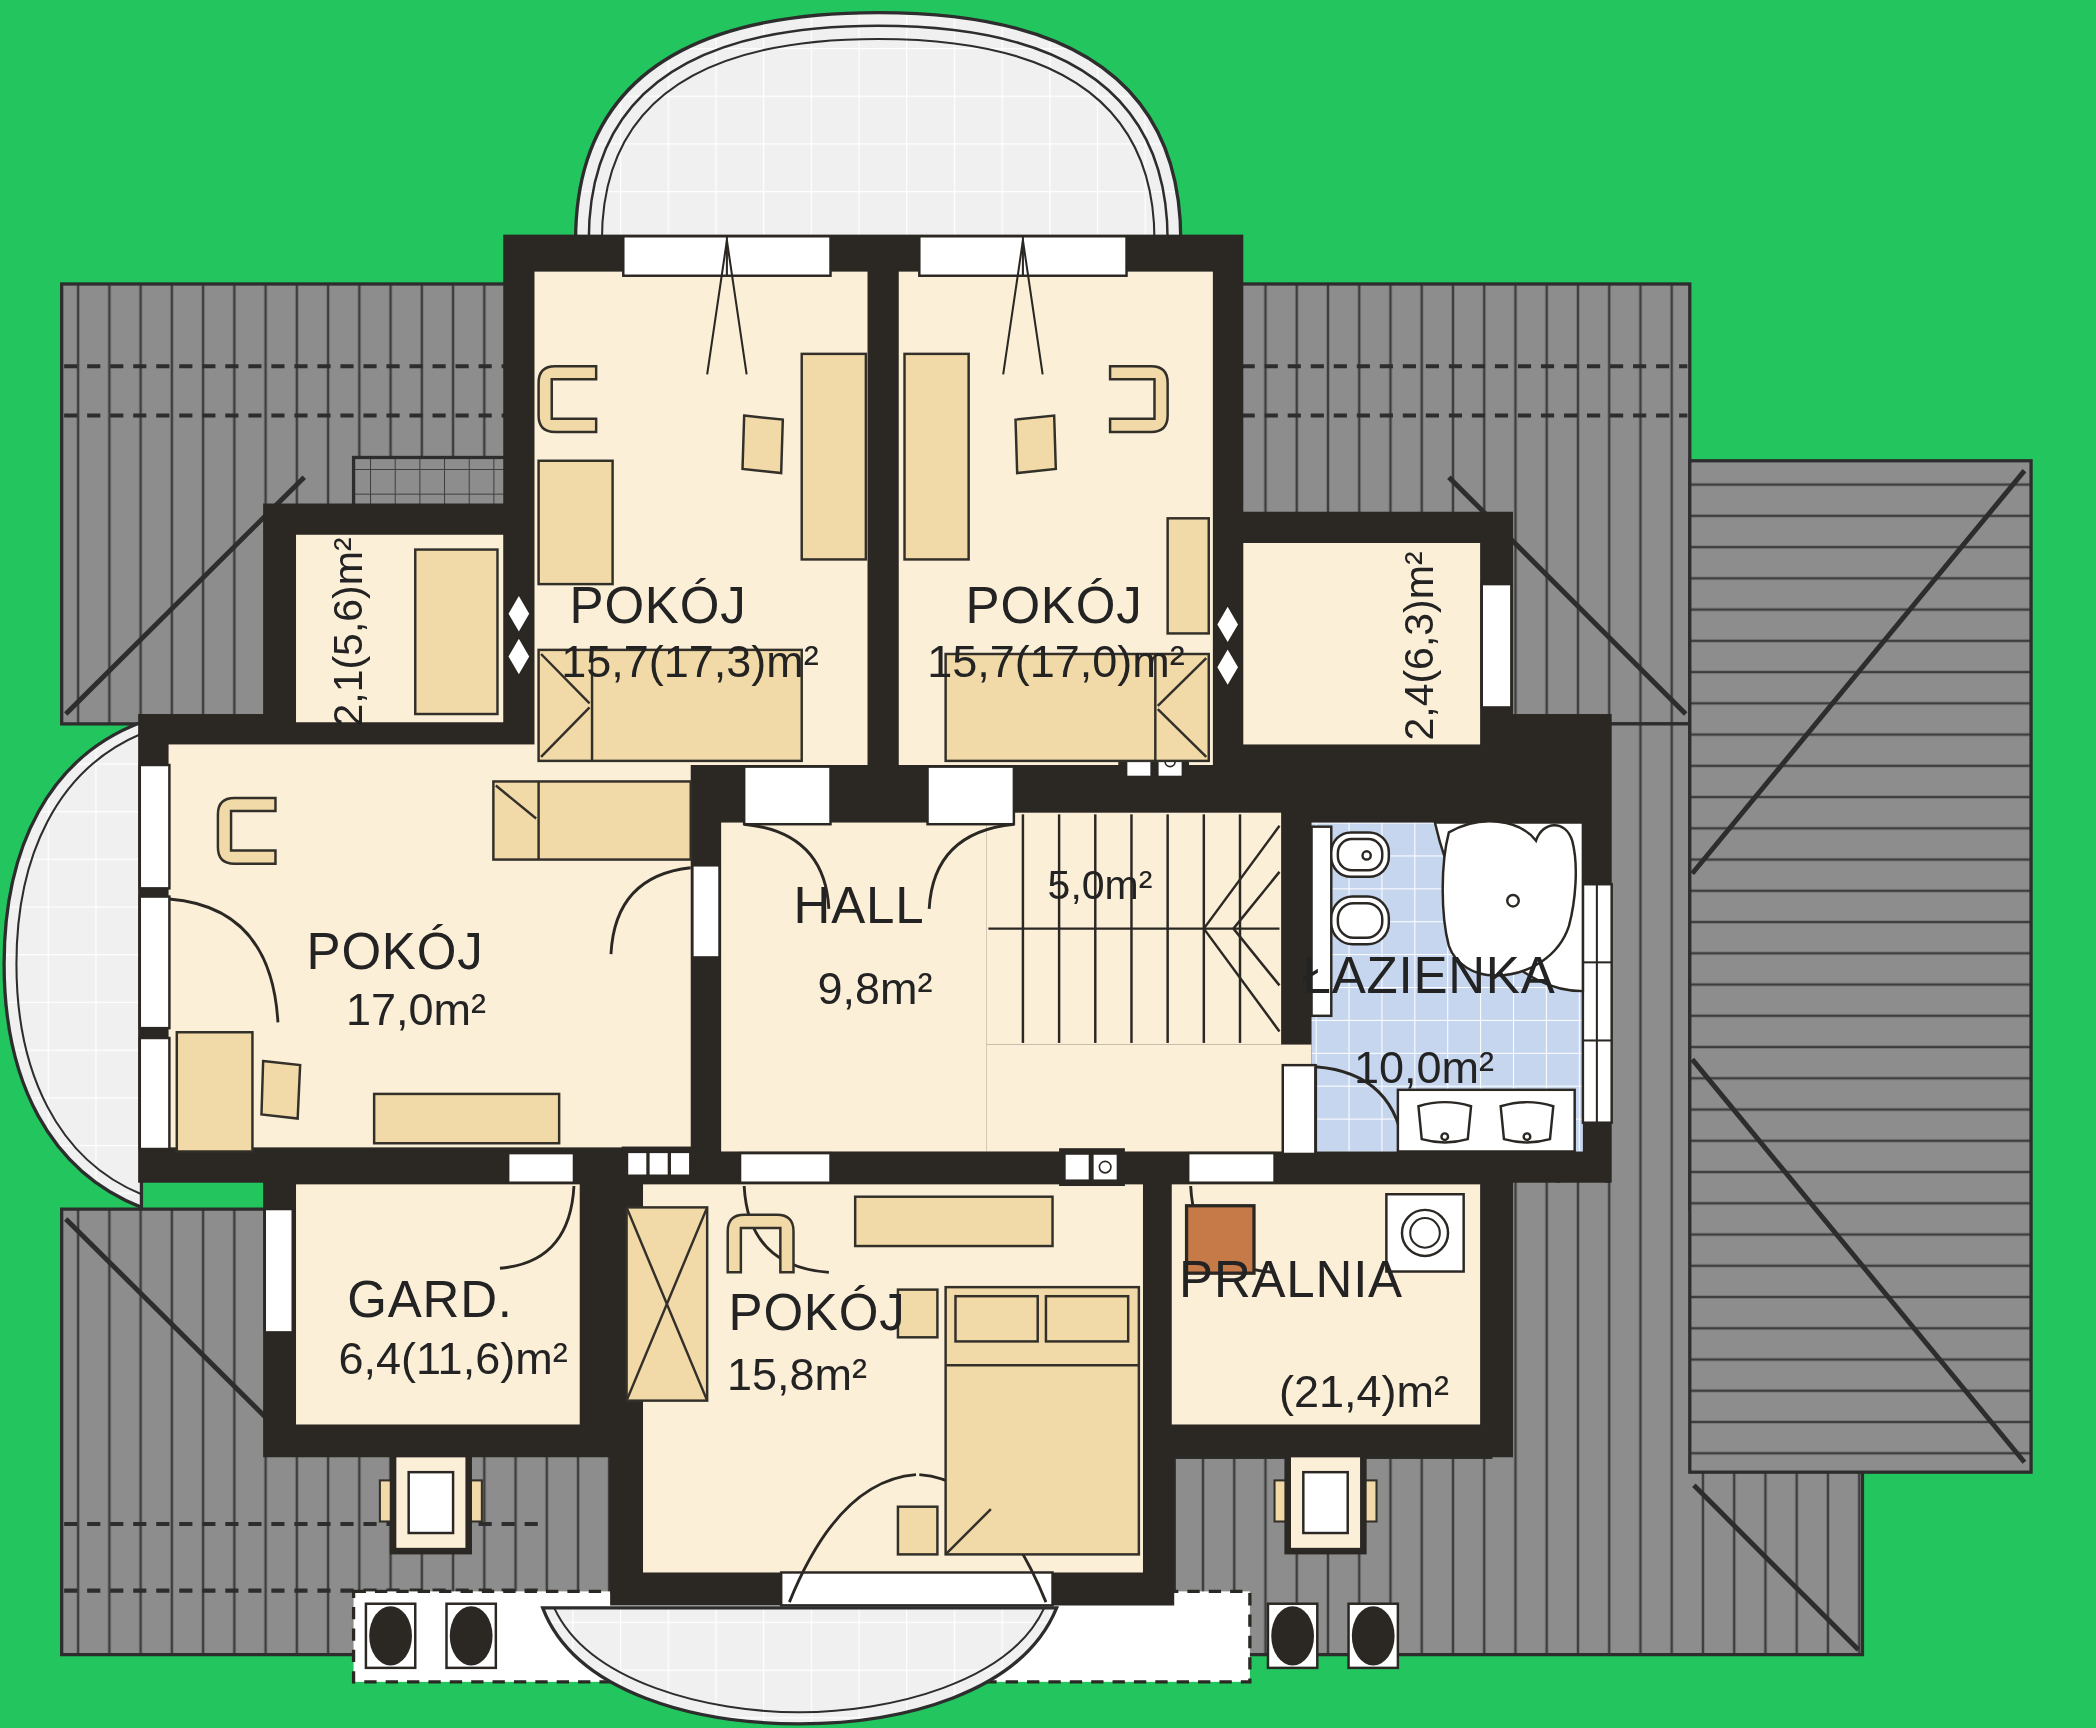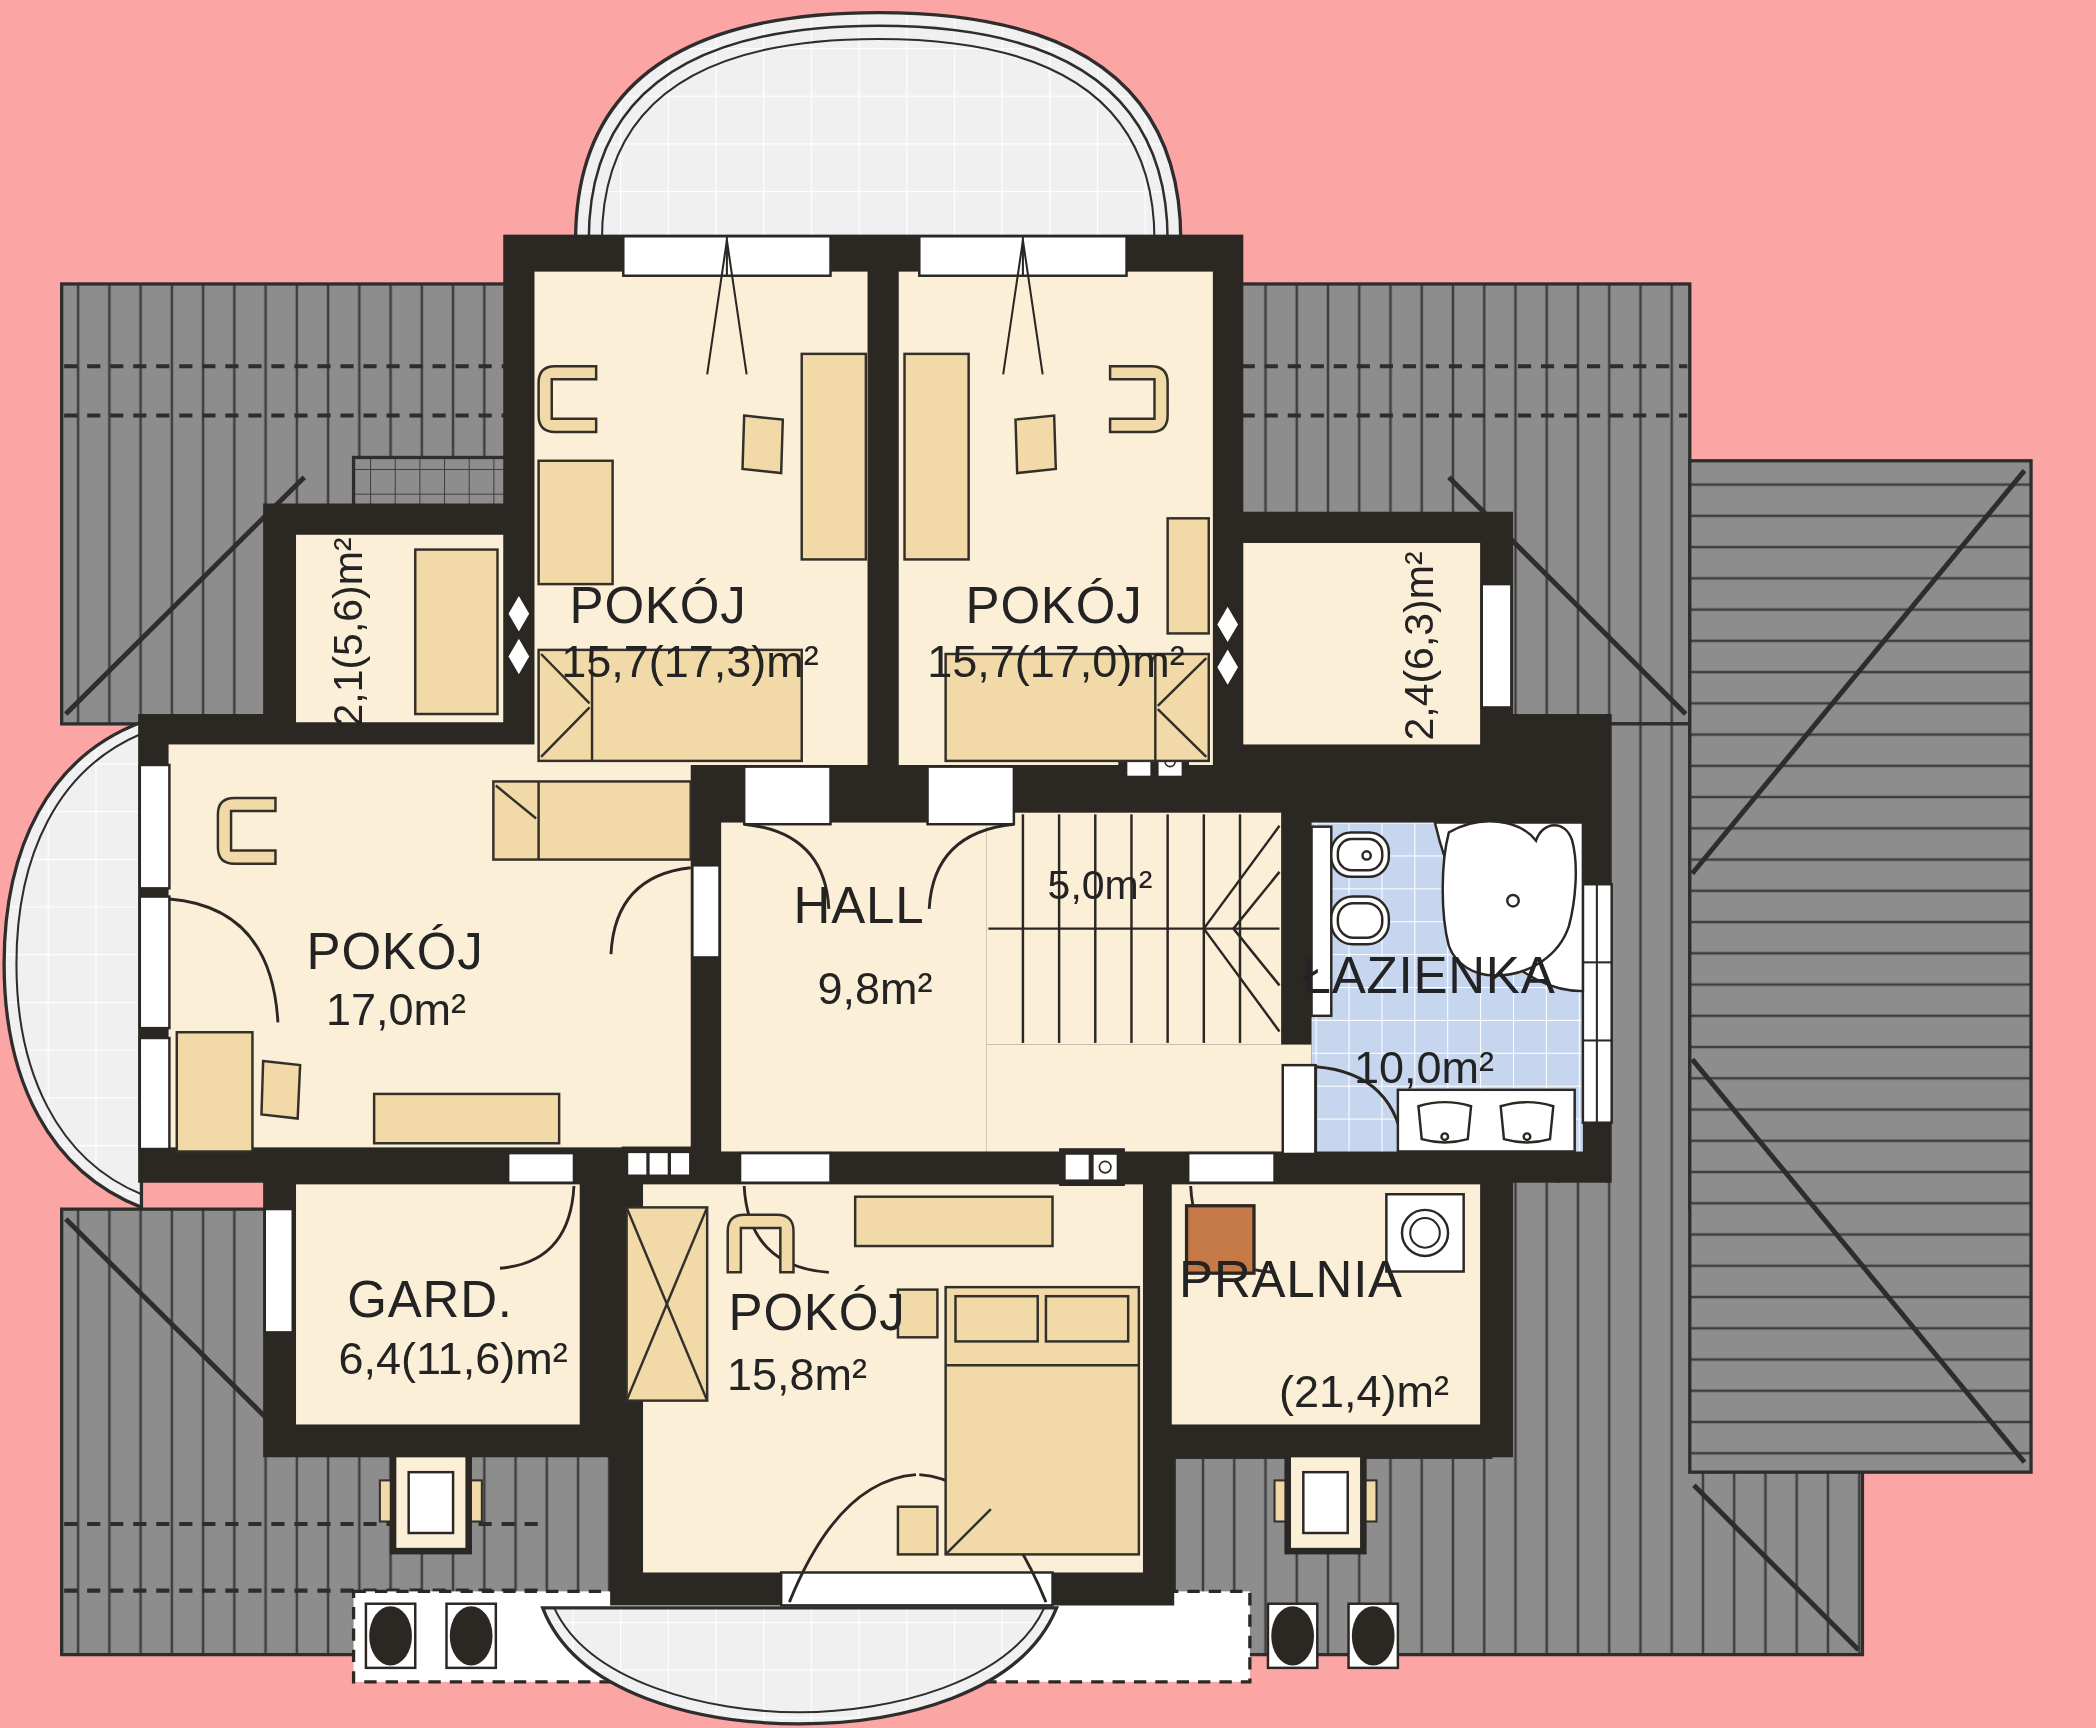--- a/index.html
+++ b/index.html
@@ -1,16 +1,16 @@
 <!DOCTYPE html>
 <html style="--wall: #2b2824; --room: #fcefd8; --furn: #f1d9a8; --furnline: #33302a; --roof: #8d8d8d; --roofline: #3e3e3e; --roofedge: #2d2d2d; --tile: #c7d6ef; --balcony: #f0f0f0; --orange: #c57a48; --text: #232323;font-size:13px"><head>
 <meta charset="utf-8">
 <style>
   html,body{margin:0;padding:0;background:#ffffff;}
-  #stage{position:relative;width:2096px;height:1729px;background:#fca5a5;overflow:hidden;
+  #stage{position:relative;width:2096px;height:1729px;background:#22c55e;overflow:hidden;
          font-family:"Liberation Sans", sans-serif;}
   #plan-svg{position:absolute;left:0;top:0;}
   .lbl{position:absolute;transform:translate(-50%,-50%);color:var(--text,#232323);
        white-space:nowrap;text-align:center;line-height:1.05;}
   .room-name{font-size:51px;letter-spacing:0.8px;}
   .room-area{font-size:45px;margin-left:20px;}
   .small-area{font-size:41px;}
   .vert{transform:translate(-50%,-50%) rotate(-90deg);}
 </style>
 </head>
@@ -288,21 +288,21 @@
     <rect x="1566" y="1768" width="92" height="118" style="fill:var(--room);stroke:var(--wall)" stroke-width="8"></rect>
     <rect x="1585" y="1790" width="54" height="74" fill="#ffffff" style="stroke:var(--wall)" stroke-width="3"></rect>
   </g>
 </svg>
 
   <div class="lbl room-name" style="left:658px;top:606px">POKÓJ</div>
   <div class="lbl room-area" style="left:670px;top:662px">15,7(17,3)m²</div>
   <div class="lbl room-name" style="left:1054px;top:606px">POKÓJ</div>
   <div class="lbl room-area" style="left:1036px;top:662px">15,7(17,0)m²</div>
   <div class="lbl room-name" style="left:395px;top:952px">POKÓJ</div>
-  <div class="lbl room-area" style="left:376px;top:1010px">17,0m²</div>
+  <div class="lbl room-area" style="left:396px;top:1010px">17,0m²</div>
   <div class="lbl room-name" style="left:859px;top:906px">HALL</div>
   <div class="lbl room-area" style="left:855px;top:989px">9,8m²</div>
   <div class="lbl small-area" style="left:1100px;top:886px">5,0m²</div>
   <div class="lbl room-name" style="left:1429px;top:976px">ŁAZIENKA</div>
   <div class="lbl room-area" style="left:1404px;top:1068px">10,0m²</div>
   <div class="lbl room-name" style="left:430px;top:1300px">GARD.</div>
   <div class="lbl room-area" style="left:433px;top:1359px">6,4(11,6)m²</div>
   <div class="lbl room-name" style="left:817px;top:1313px">POKÓJ</div>
   <div class="lbl room-area" style="left:777px;top:1375px">15,8m²</div>
   <div class="lbl room-name" style="left:1291px;top:1280px">PRALNIA</div>

